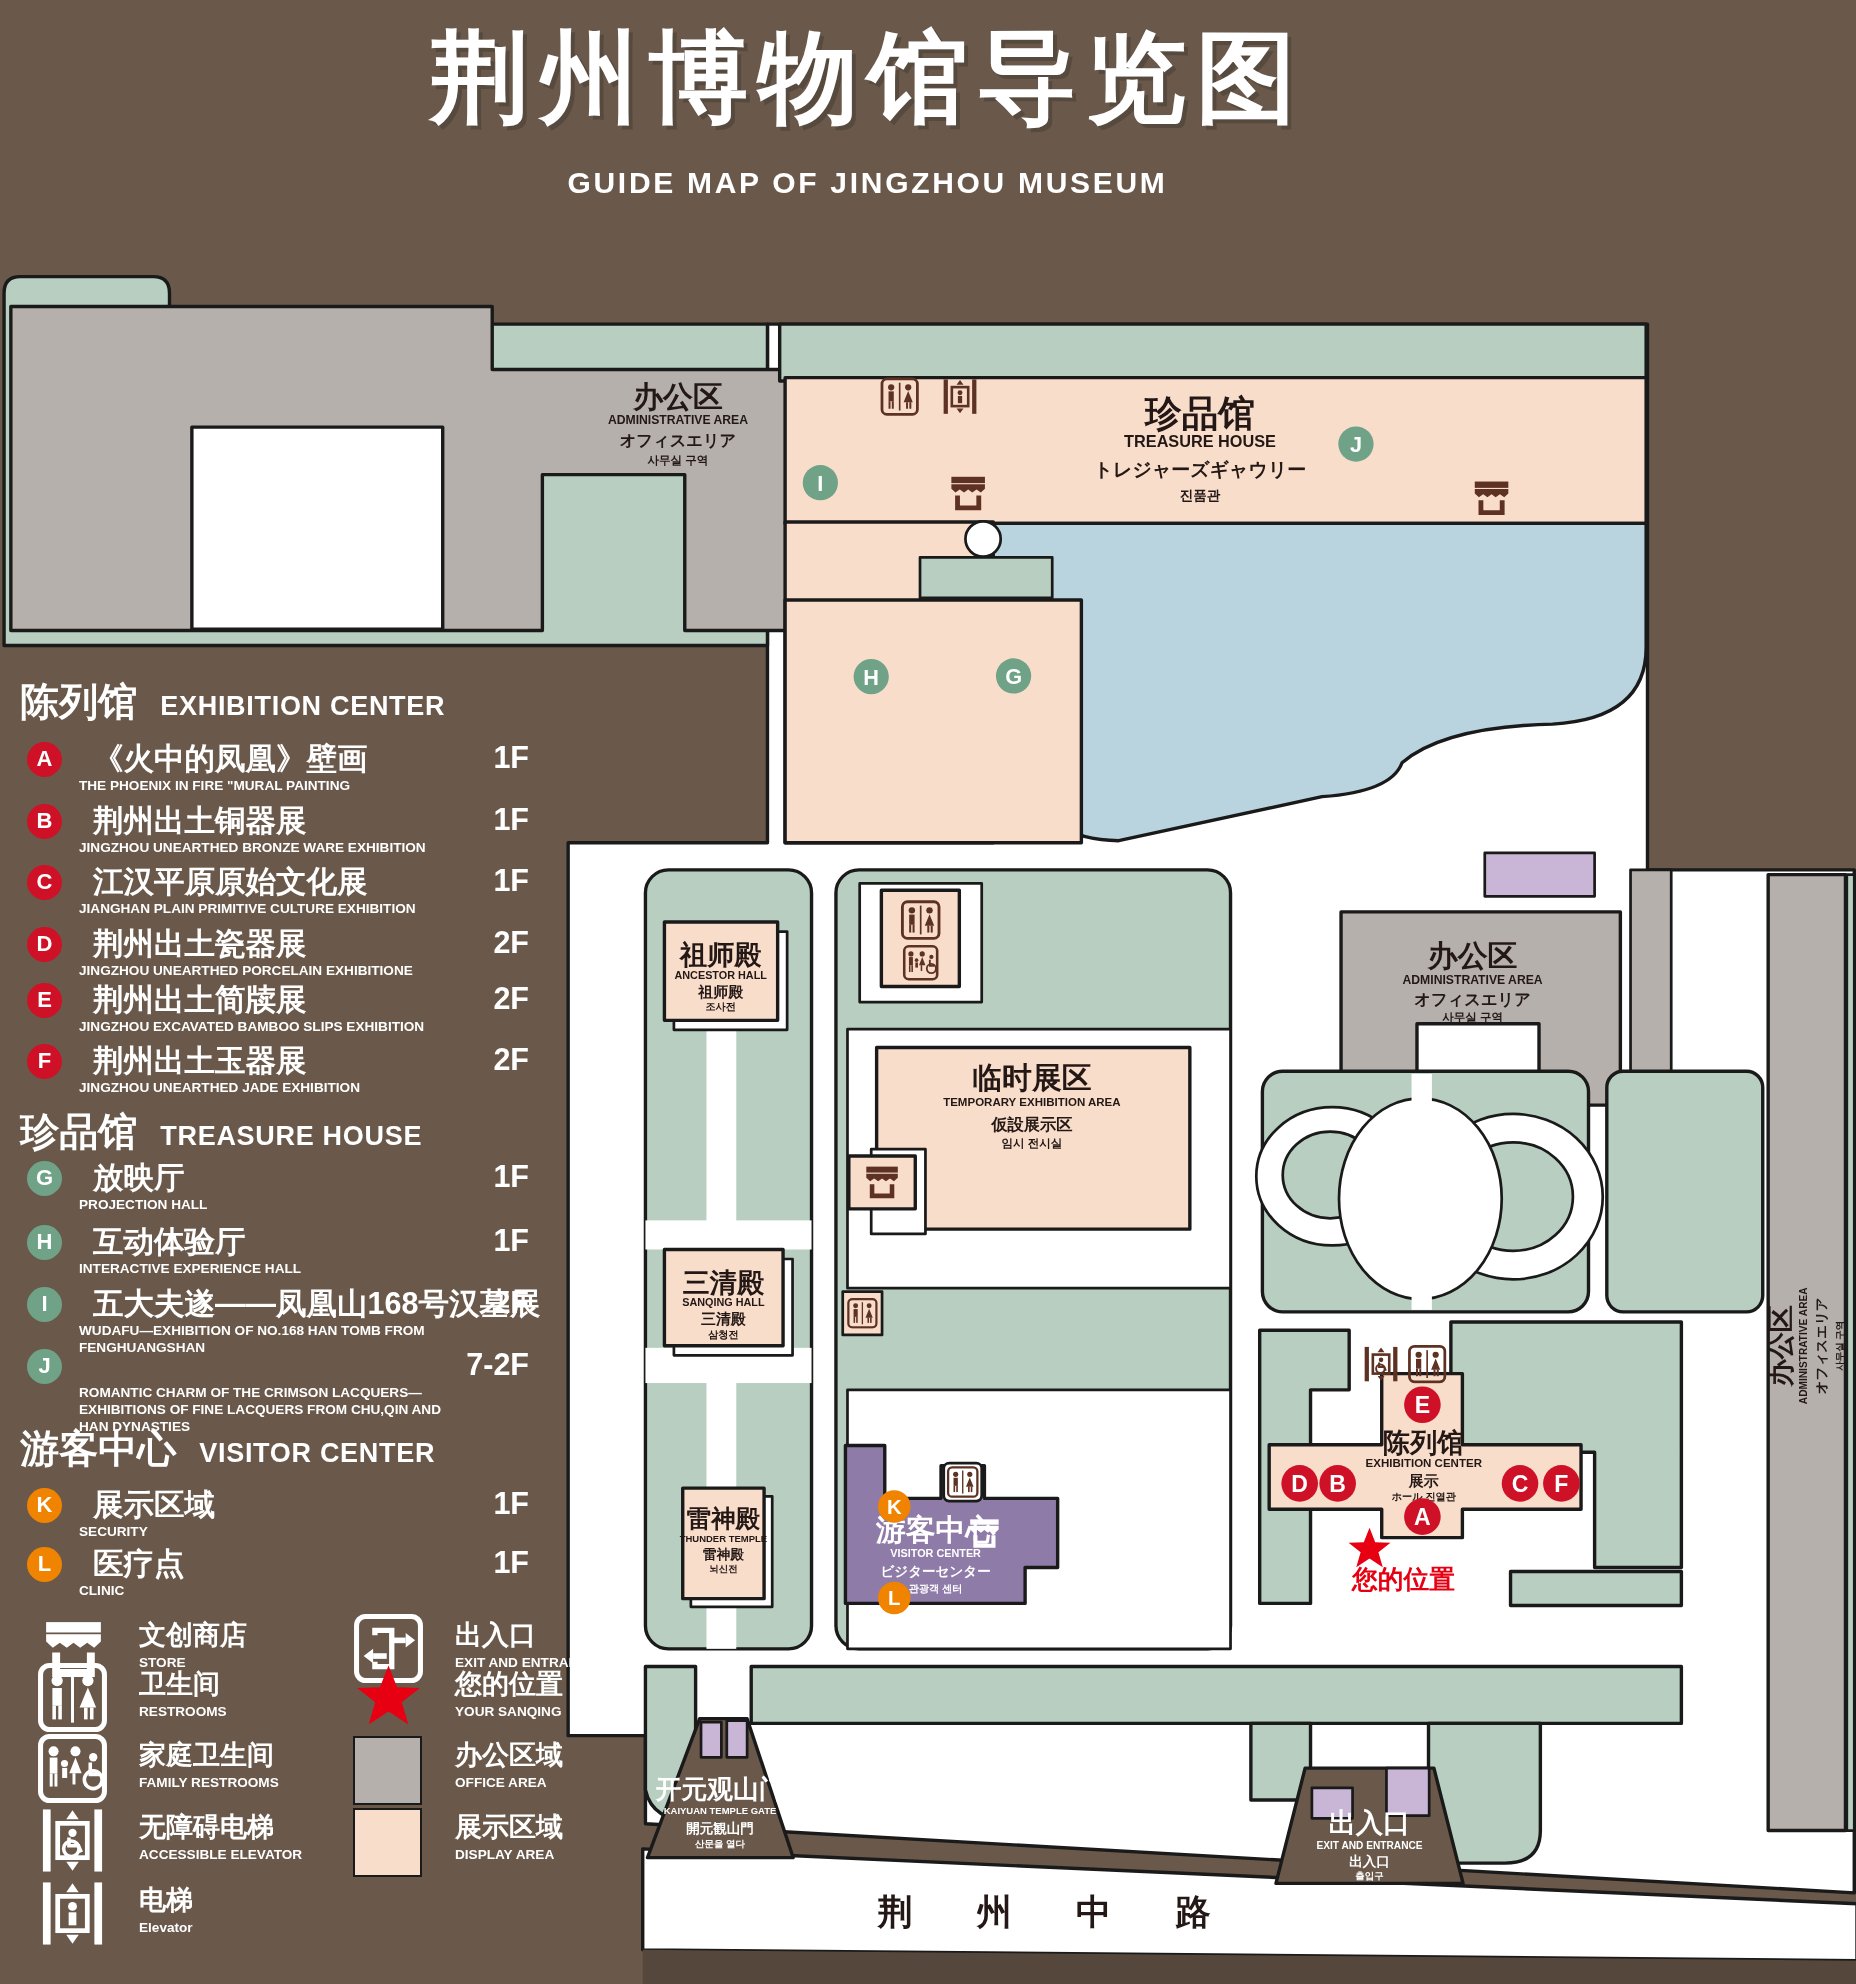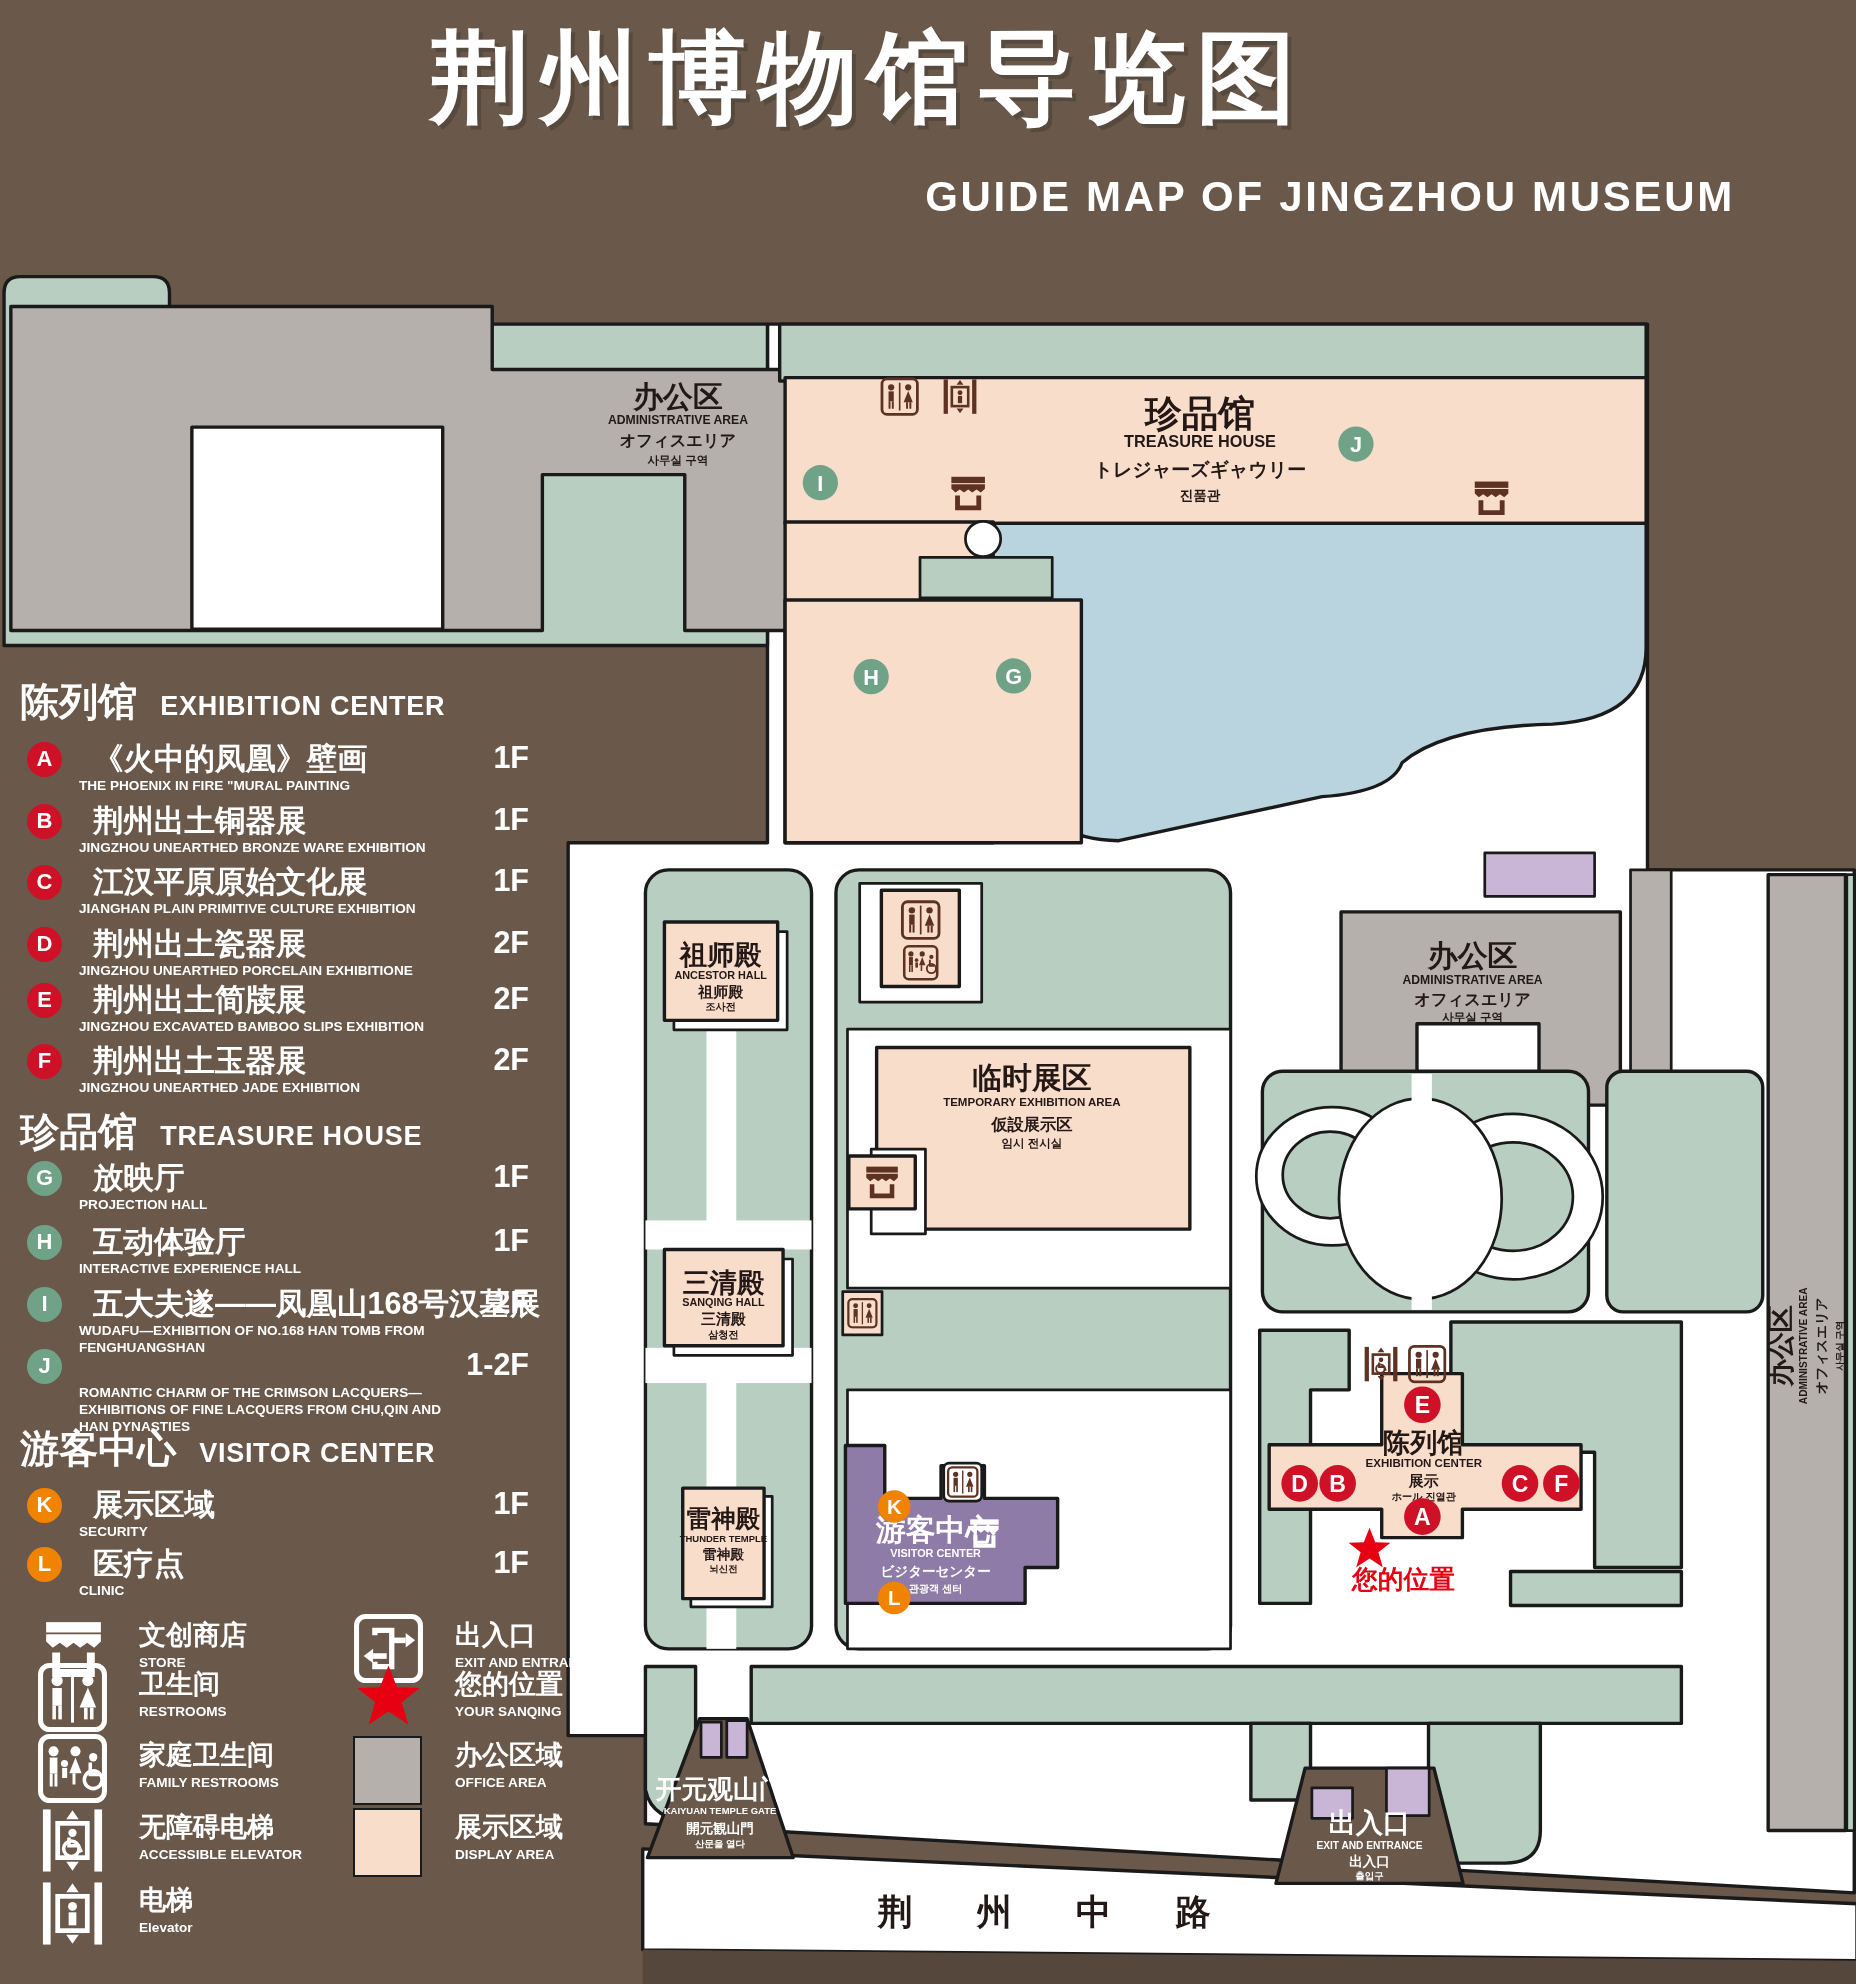--- a/index.html
+++ b/index.html
@@ -2,21 +2,21 @@
 <html style="font-size:11px"><head>
 <meta charset="utf-8">
 <style>
   html,body{margin:0;padding:0;}
   body{width:1857px;height:1985px;background:#6A594B;position:relative;overflow:hidden;
        font-family:"Liberation Sans","DejaVu Sans",sans-serif;}
   .stage{position:absolute;inset:0;}
   
   .hdr{position:absolute;left:0;top:12.2px;width:1735px;text-align:center;color:#fff;z-index:3;}
   .title-zh{font-size:100px;font-weight:bold;letter-spacing:9.5px;text-shadow:4.1px 4.1px 0 rgba(0,0,0,.18);}
-  .title-en{font-size:42px;font-weight:bold;letter-spacing:2.7px;margin-top:26px;text-align:right;}
+  .title-en{font-size:30px;font-weight:bold;letter-spacing:2.7px;margin-top:19px;}
   
   svg.map{position:absolute;inset:0;z-index:1;}
   .s{stroke:#1a1a1a;stroke-width:5;stroke-linejoin:round;}
   .s4{stroke:#1a1a1a;stroke-width:4;stroke-linejoin:round;}
   .w{fill:#ffffff}.g{fill:#B7CEC0}.gy{fill:#B5B0AB}.pk{fill:#F9DDCB}
   .bl{fill:#B9D4DE}.pu{fill:#8F7BA8}.lp{fill:#C9B6D6}.br{fill:#6A594B}.dk{fill:#55473C}
   text{font-family:"Liberation Sans","DejaVu Sans",sans-serif;font-weight:bold;fill:#231815;text-anchor:middle;}
   .wt{fill:#ffffff}.rd{fill:#E60012}
   .ic-brown{color:#5E3222}.ic-white{color:#ffffff}
   
@@ -398,21 +398,21 @@
     </div>
     <div class="li" style="top:1284px">
       <span class="badge b-green">I</span>
       <span class="zh">五大夫遂——凤凰山168号汉墓展</span>
       <span class="en">WUDAFU—EXHIBITION OF NO.168 HAN TOMB FROM FENGHUANGSHAN</span>
       <span class="fl">2F</span>
     </div>
     <div class="li" style="top:1346px;height:81px">
       <span class="badge b-green">J</span>
       <span class="en" style="width:380px">ROMANTIC CHARM OF THE CRIMSON LACQUERS—EXHIBITIONS OF FINE LACQUERS FROM CHU,QIN AND HAN DYNASTIES</span>
-      <span class="fl">1-2F</span>
+      <span class="fl">7-2F</span>
     </div>
 
     <div class="lh" style="left:20.3px;top:1422px">
       <span class="z">游客中心</span>
       <span class="e">VISITOR CENTER</span>
     </div>
     <div class="li" style="top:1485px">
       <span class="badge b-orange">K</span>
       <span class="zh">展示区域</span>
       <span class="en">SECURITY</span>

